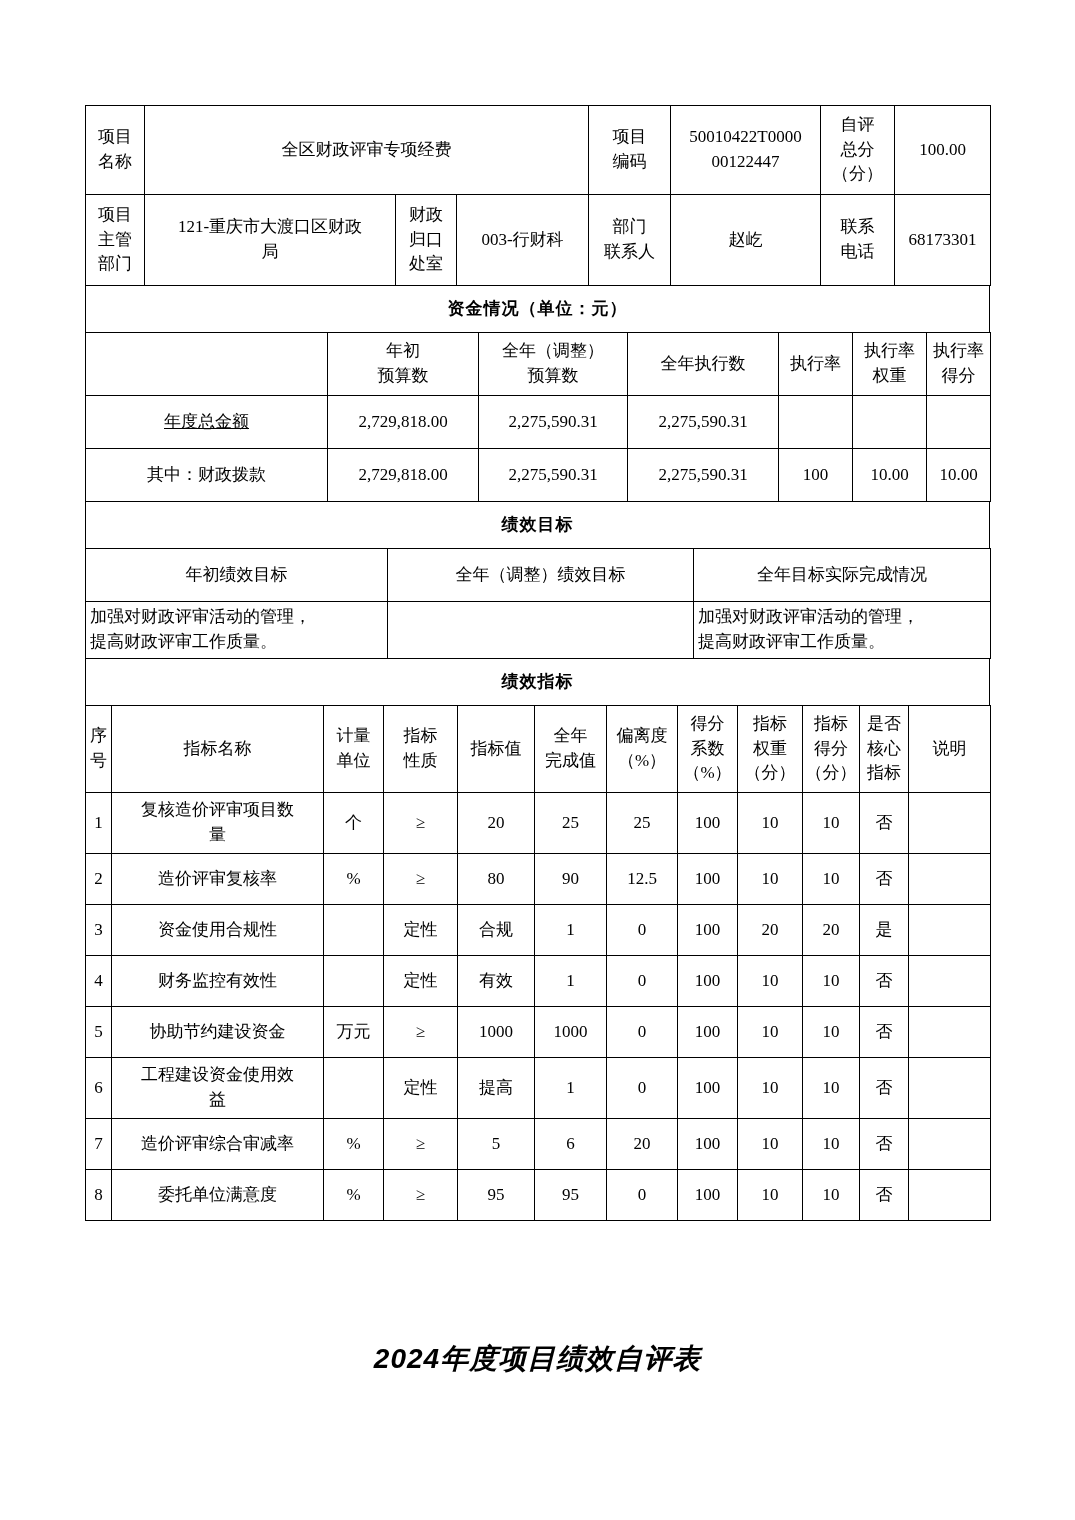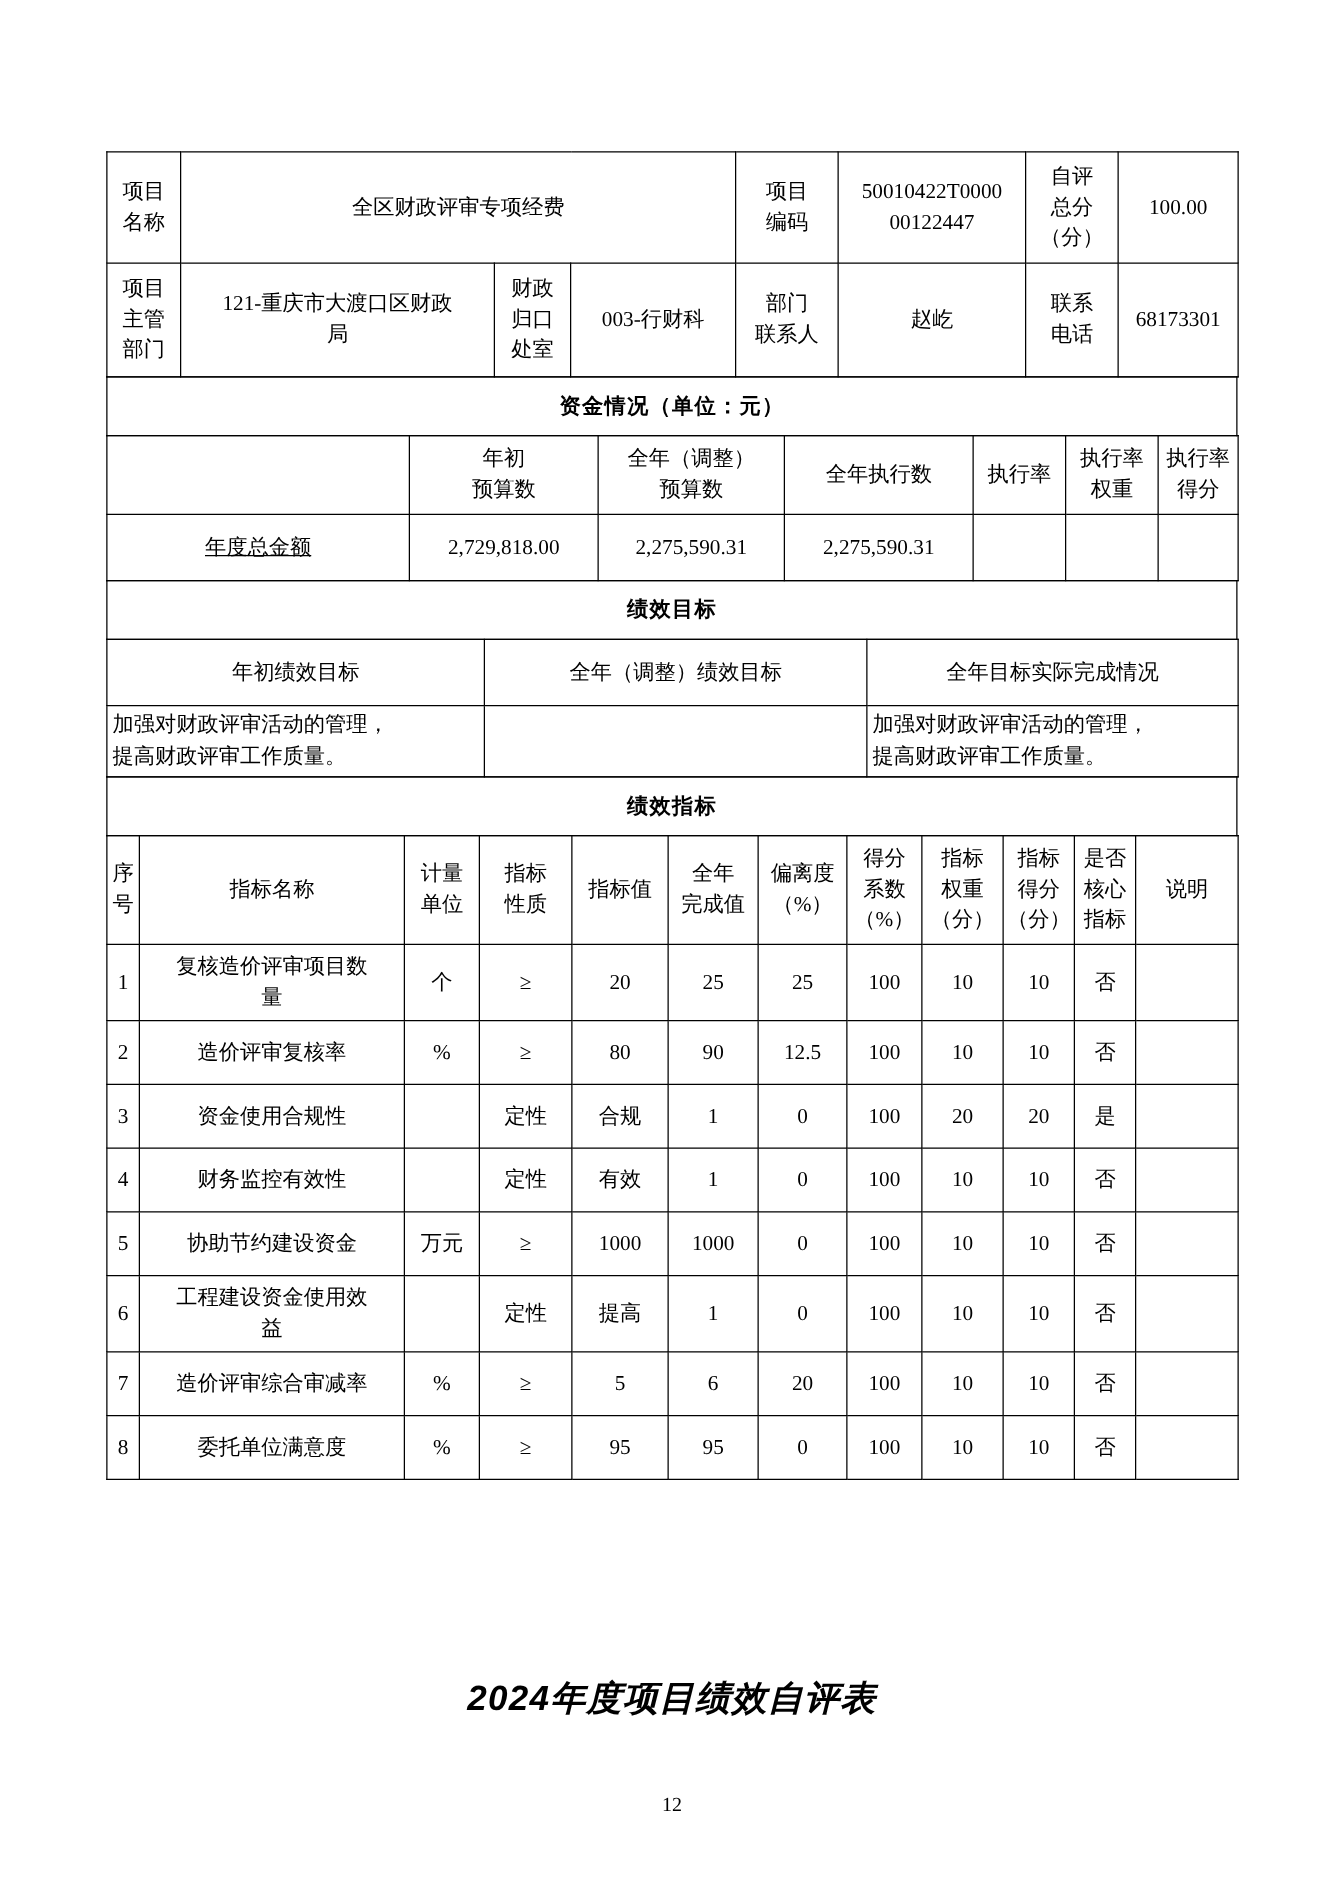--- a/index.html
+++ b/index.html
@@ -21,21 +21,21 @@
     left: 85px;
     top: 105px;
     width: 905px;
   }
   .sheet table {
     border-collapse: collapse;
     table-layout: fixed;
     width: 905px;
     margin-top: -1px;
   }
-  .sheet > table:first-child { margin-top: 16px; }
+  .sheet > table:first-child { margin-top: 0; }
   .sheet td {
     border: 1px solid #000000;
     text-align: center;
     vertical-align: middle;
     font-size: 17px;
     line-height: 1.45;
     padding: 2px 4px;
     white-space: pre-line;
     overflow: hidden;
   }
@@ -168,20 +168,29 @@
 得分</td>
       </tr>
       <tr class="data">
         <td class="left ind0">年度总金额</td>
         <td>2,729,818.00</td>
         <td>2,275,590.31</td>
         <td>2,275,590.31</td>
         <td></td>
         <td></td>
         <td></td>
+      </tr>
+      <tr class="data">
+        <td class="left ind1">其中：财政拨款</td>
+        <td>2,729,818.00</td>
+        <td>2,275,590.31</td>
+        <td>2,275,590.31</td>
+        <td>100</td>
+        <td>10.00</td>
+        <td>10.00</td>
       </tr>
     </tbody>
       </table>
 
     <table class="banner">
       <tbody>
           <tr>
         <td>绩效目标</td>
       </tr>
     </tbody>
@@ -372,14 +381,13 @@
         <td>10</td>
         <td>10</td>
         <td>否</td>
         <td></td>
       </tr>
     </tbody>
       </table>
   </div>
 
   <div class="doc-title">2024年度项目绩效自评表</div>
-  <div class="page-num">12</div>
 </div>
 
 </body></html>

